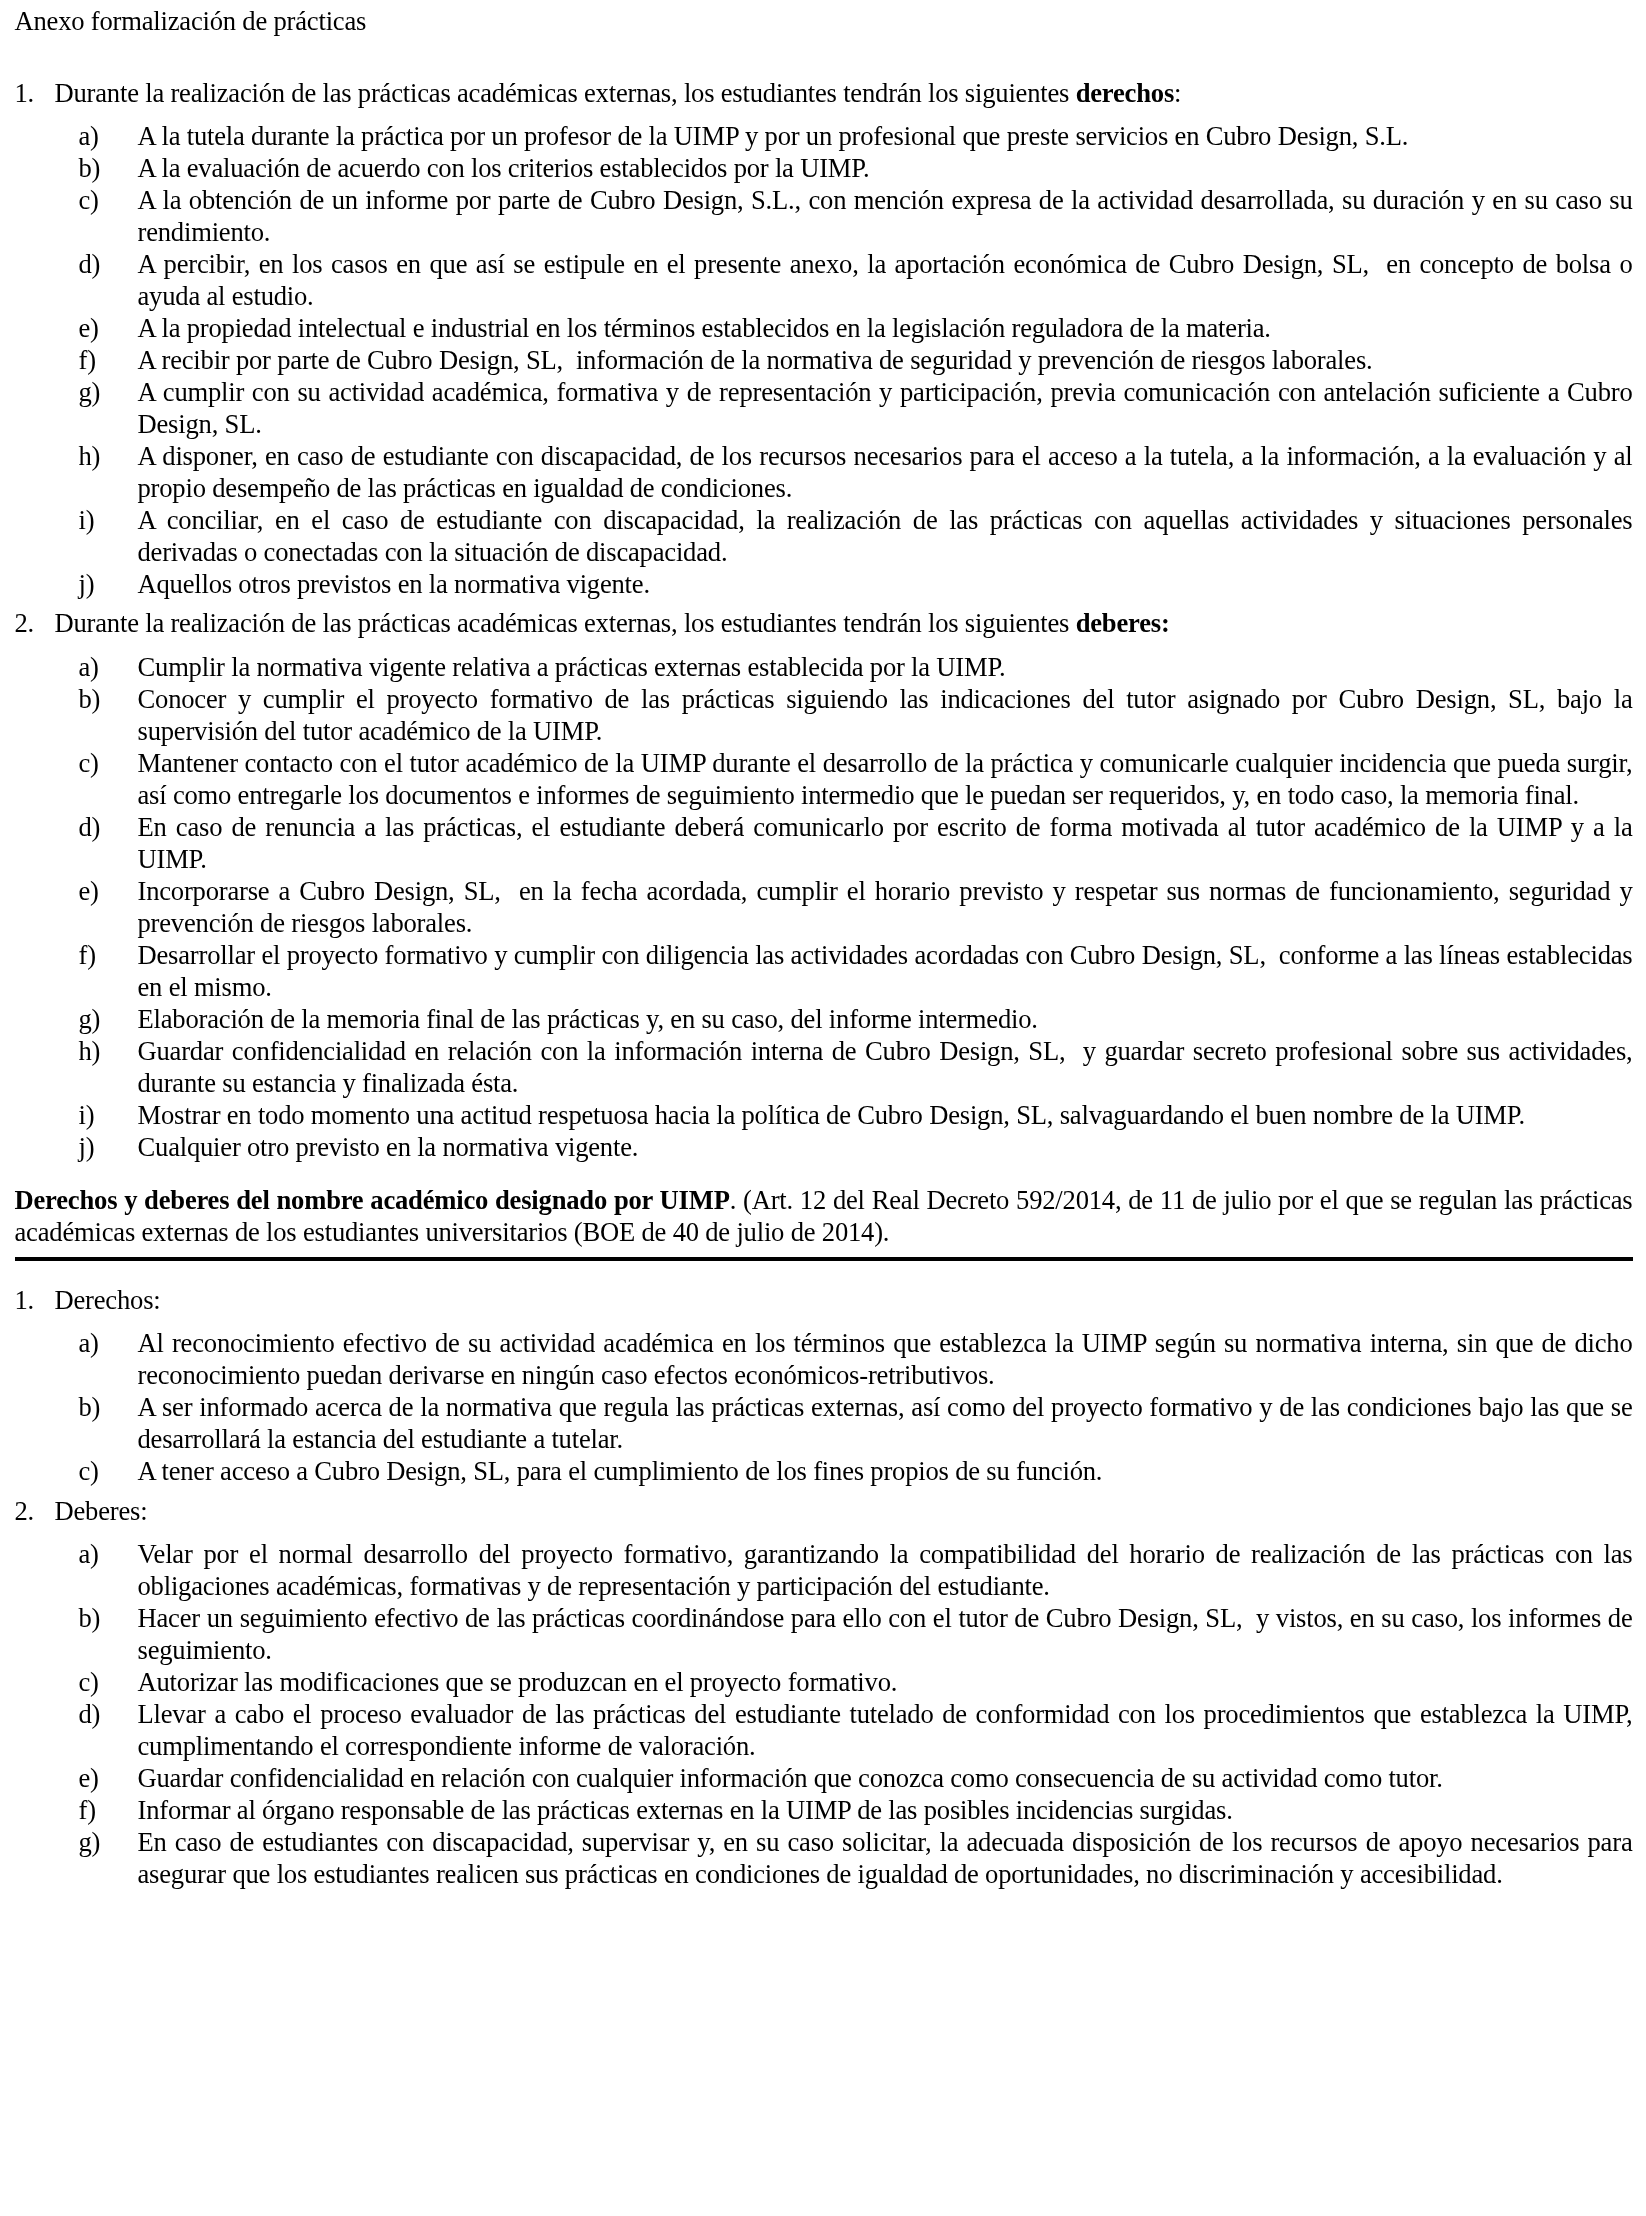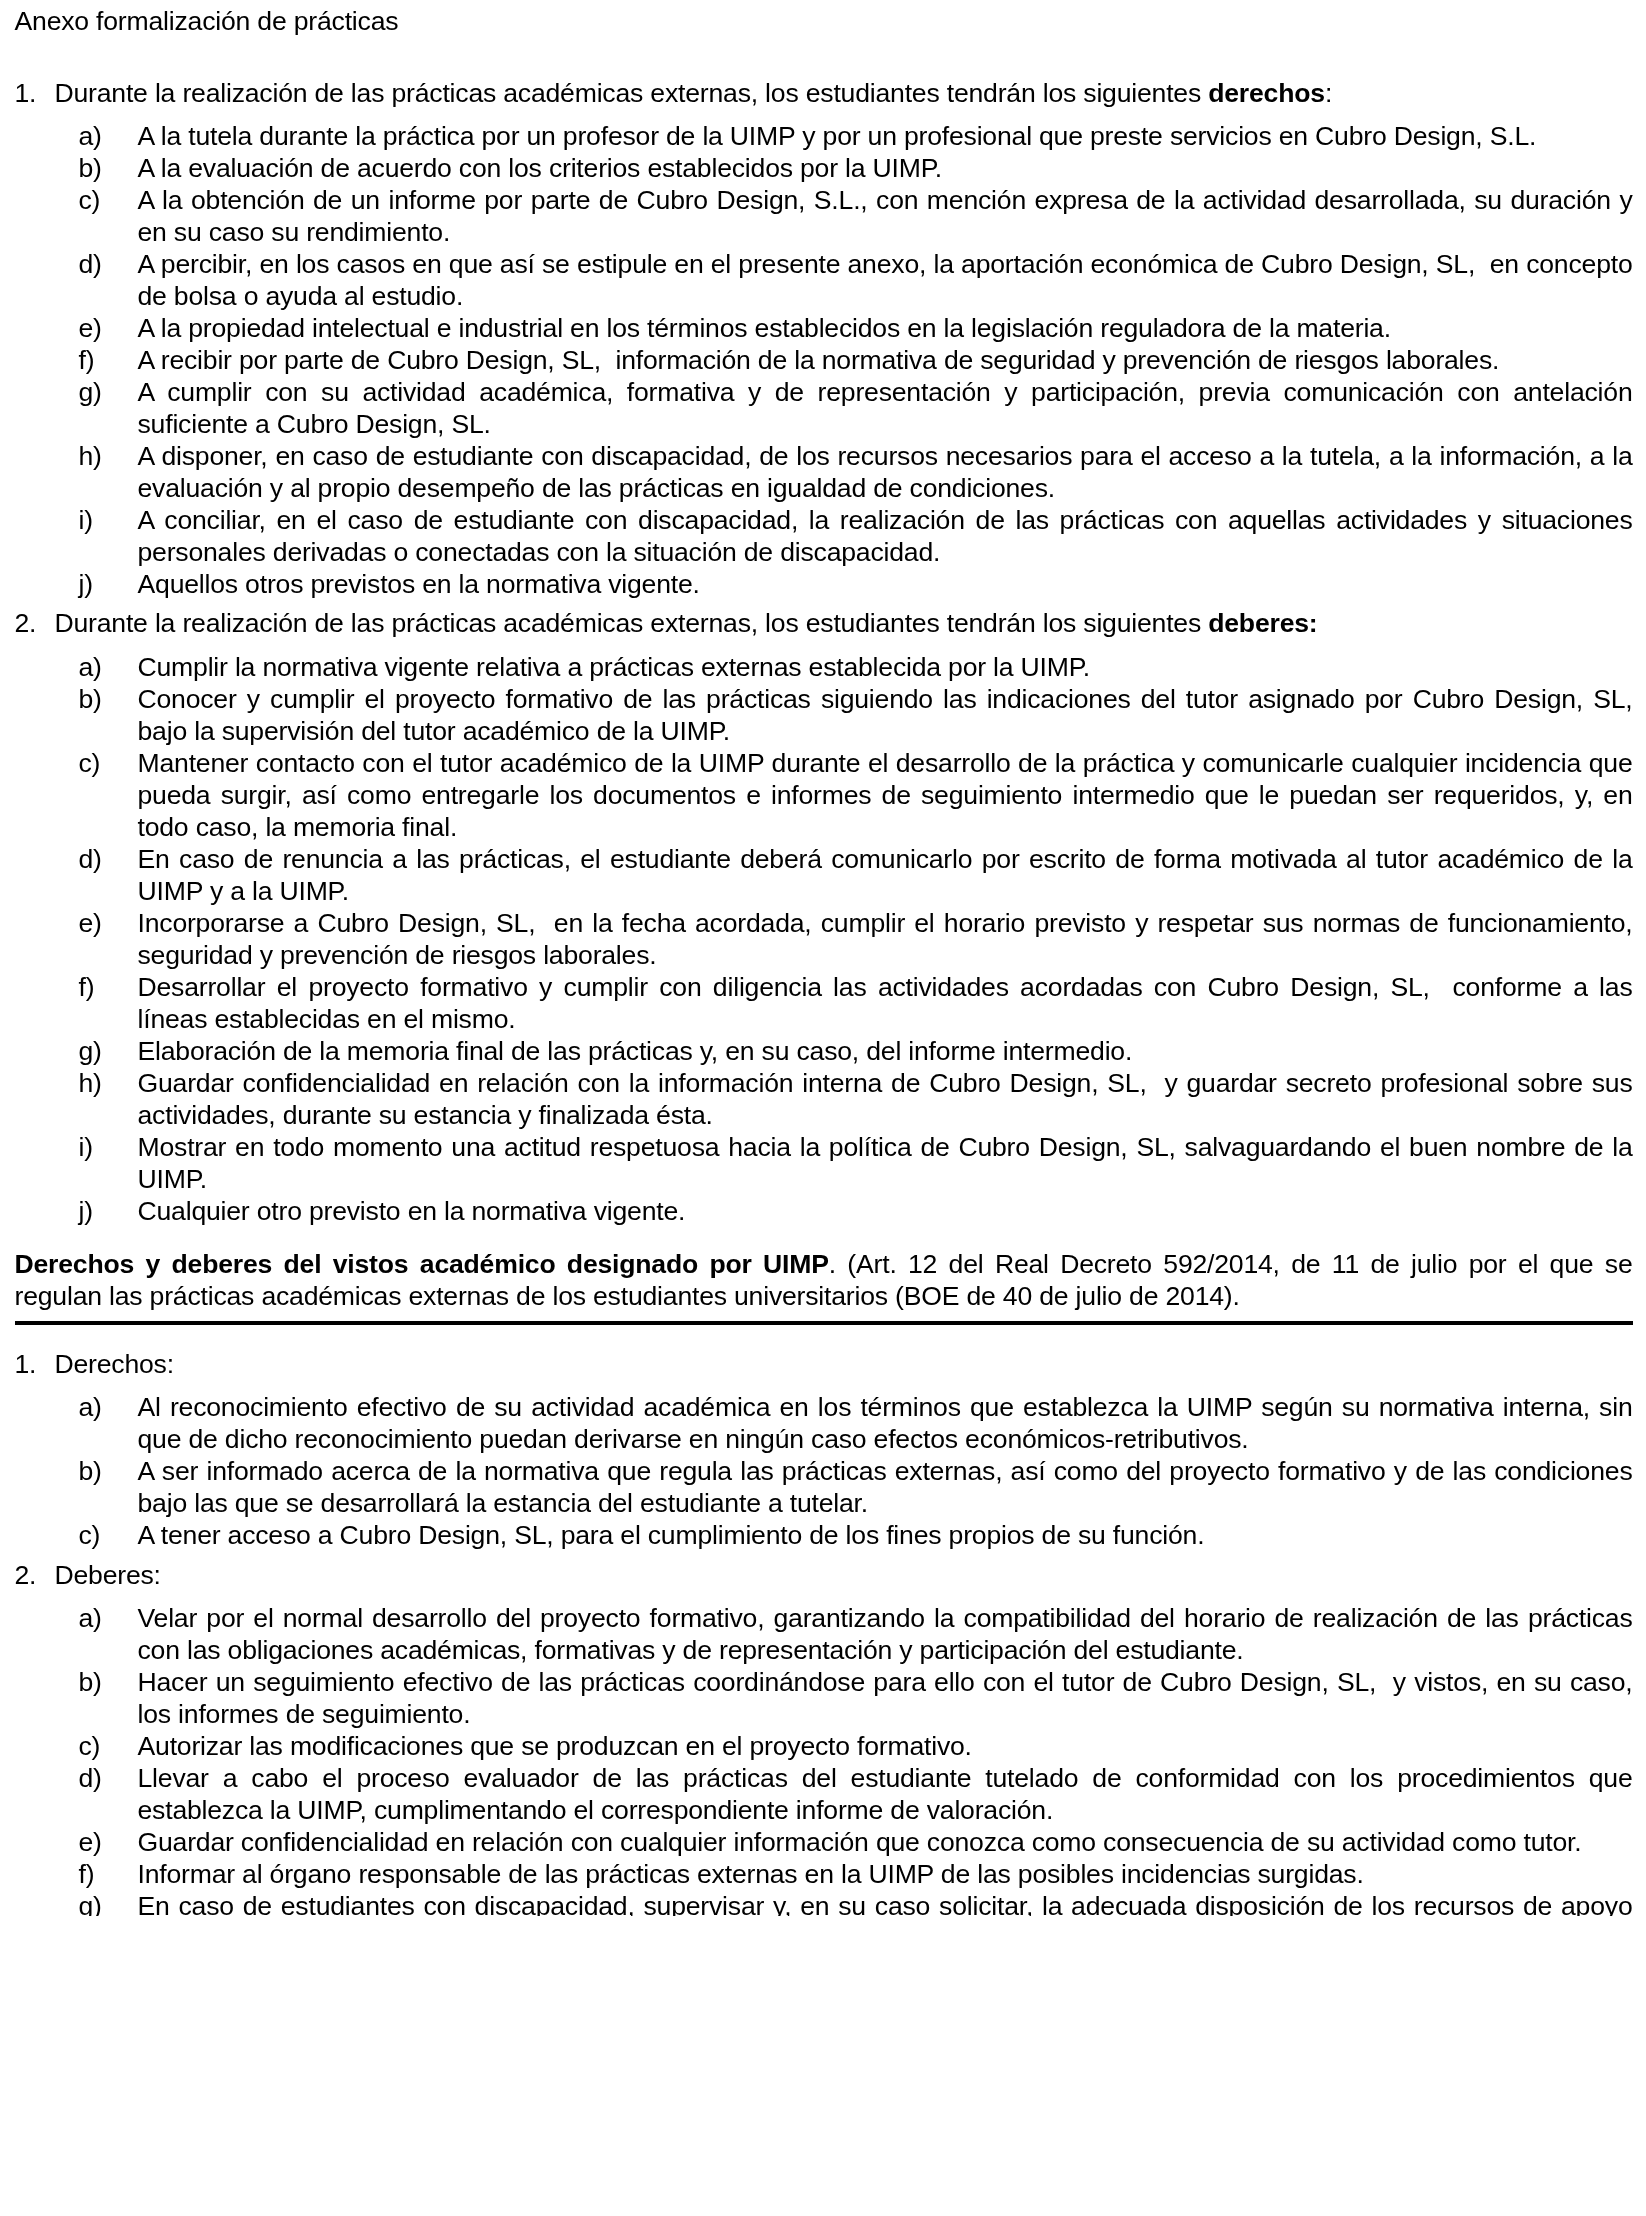--- a/index.html
+++ b/index.html
@@ -2,21 +2,21 @@
 <html lang="es" style="font-size:13px"><head>
 <meta charset="utf-8">
 <style>
   html,body{margin:0;padding:0;background:#ffffff;}
   .page{
     position:relative;
     width:1647px;height:1916px;
     box-sizing:border-box;
     padding:4.8px 14.5px 0 14.5px;
     background:#ffffff;color:#000000;
-    font-family:Liberation Sans, sans-serif;
+    font-family:Liberation Serif, serif;
     font-size:26.6px;line-height:32px;letter-spacing:-0.2px;
     overflow:hidden;
   }
   .bold{font-weight:bold;}
   .pre{white-space:pre-wrap;}
   .doc-header{margin:0 0 40px 0;}
   .section-heading{
     margin:0 0 9.7px 0;
     padding-bottom:9.7px;
     border-bottom:4px solid #000;
@@ -131,21 +131,21 @@
           <span class="lbl">i)</span>
           <div class="txt">Mostrar en todo momento una actitud respetuosa hacia la política de Cubro Design, SL, salvaguardando el buen nombre de la UIMP.</div>
         </div>
       <div class="item">
           <span class="lbl">j)</span>
           <div class="txt">Cualquier otro previsto en la normativa vigente.</div>
         </div>
     </div>
   </div>
 
-  <p class="section-heading second"><span class="bold">Derechos y deberes del vistos académico designado por UIMP</span><span>. (Art. 12 del Real Decreto 592/2014, de 11 de julio por el que se regulan las prácticas académicas externas de los estudiantes universitarios (BOE de 40 de julio de 2014).</span></p>
+  <p class="section-heading second"><span class="bold">Derechos y deberes del nombre académico designado por UIMP</span><span>. (Art. 12 del Real Decreto 592/2014, de 11 de julio por el que se regulan las prácticas académicas externas de los estudiantes universitarios (BOE de 40 de julio de 2014).</span></p>
 
   <div class="numlist">
     <div class="intro">
       <span class="num">1.</span>
       <div class="intro-text"><span>Derechos:</span><span class="bold"></span><span></span></div>
     </div>
     <div class="items">
       <div class="item">
           <span class="lbl">a)</span>
           <div class="txt">Al reconocimiento efectivo de su actividad académica en los términos que establezca la UIMP según su normativa interna, sin que de dicho reconocimiento puedan derivarse en ningún caso efectos económicos-retributivos.</div>

